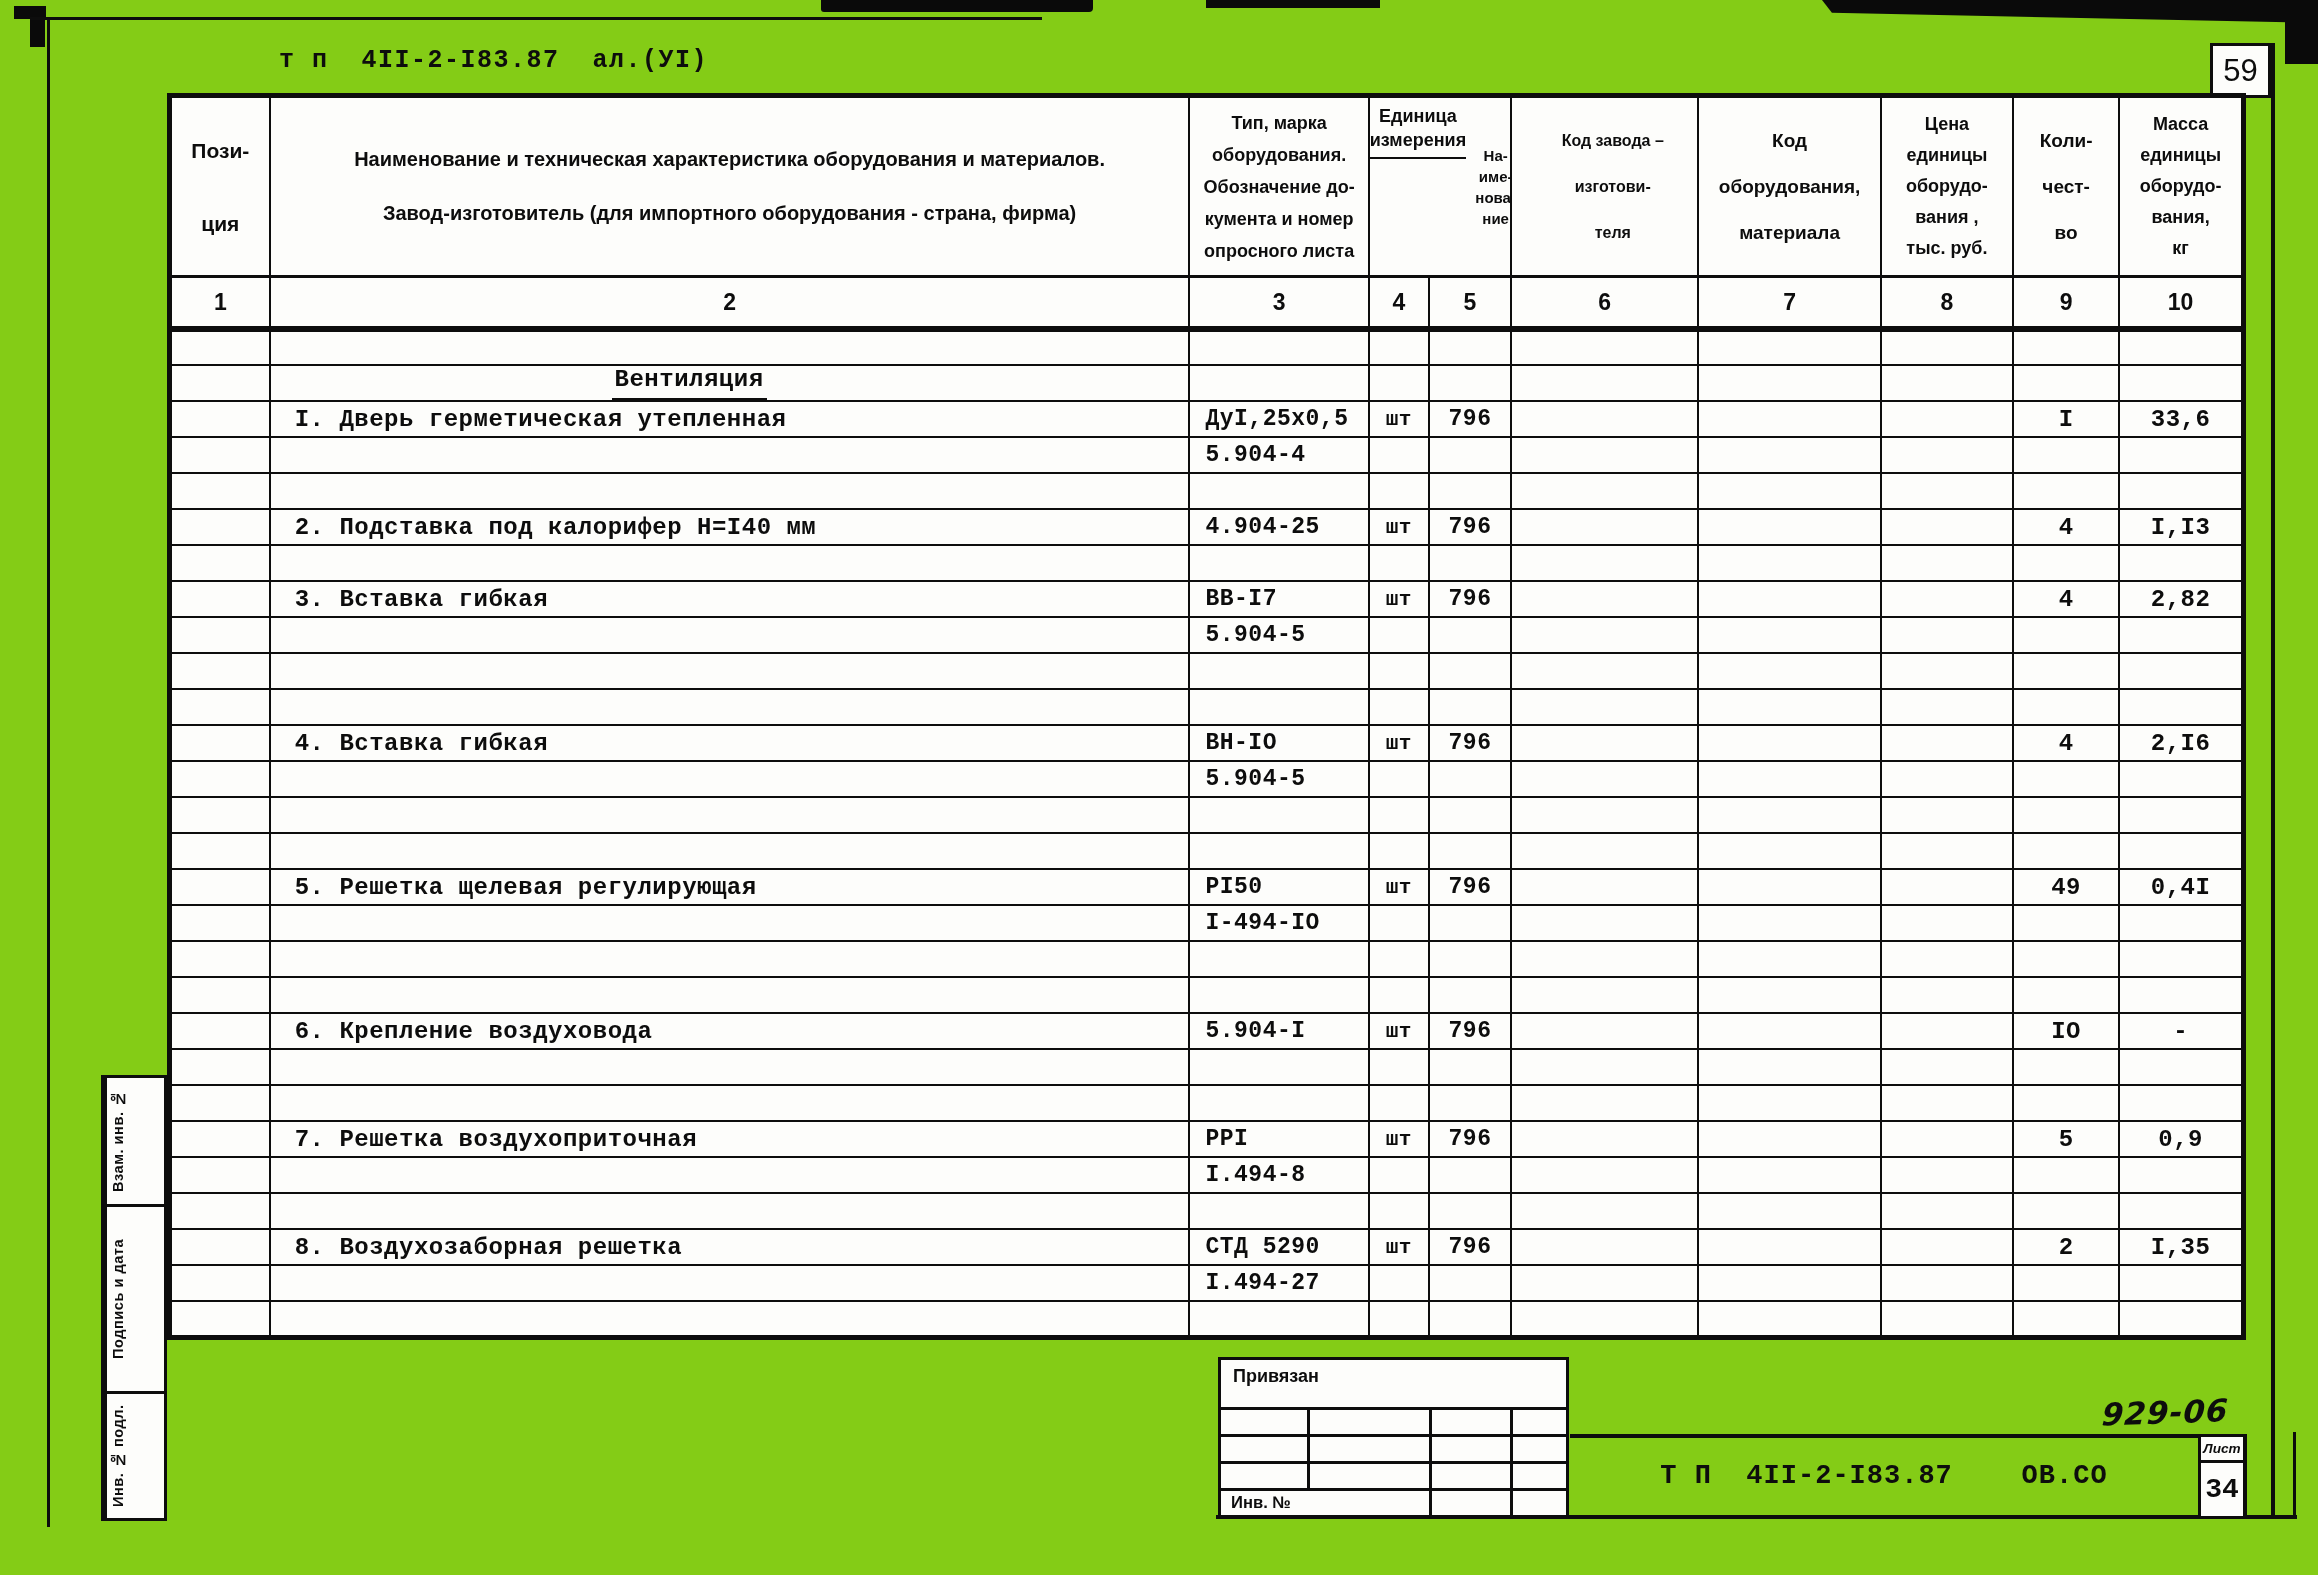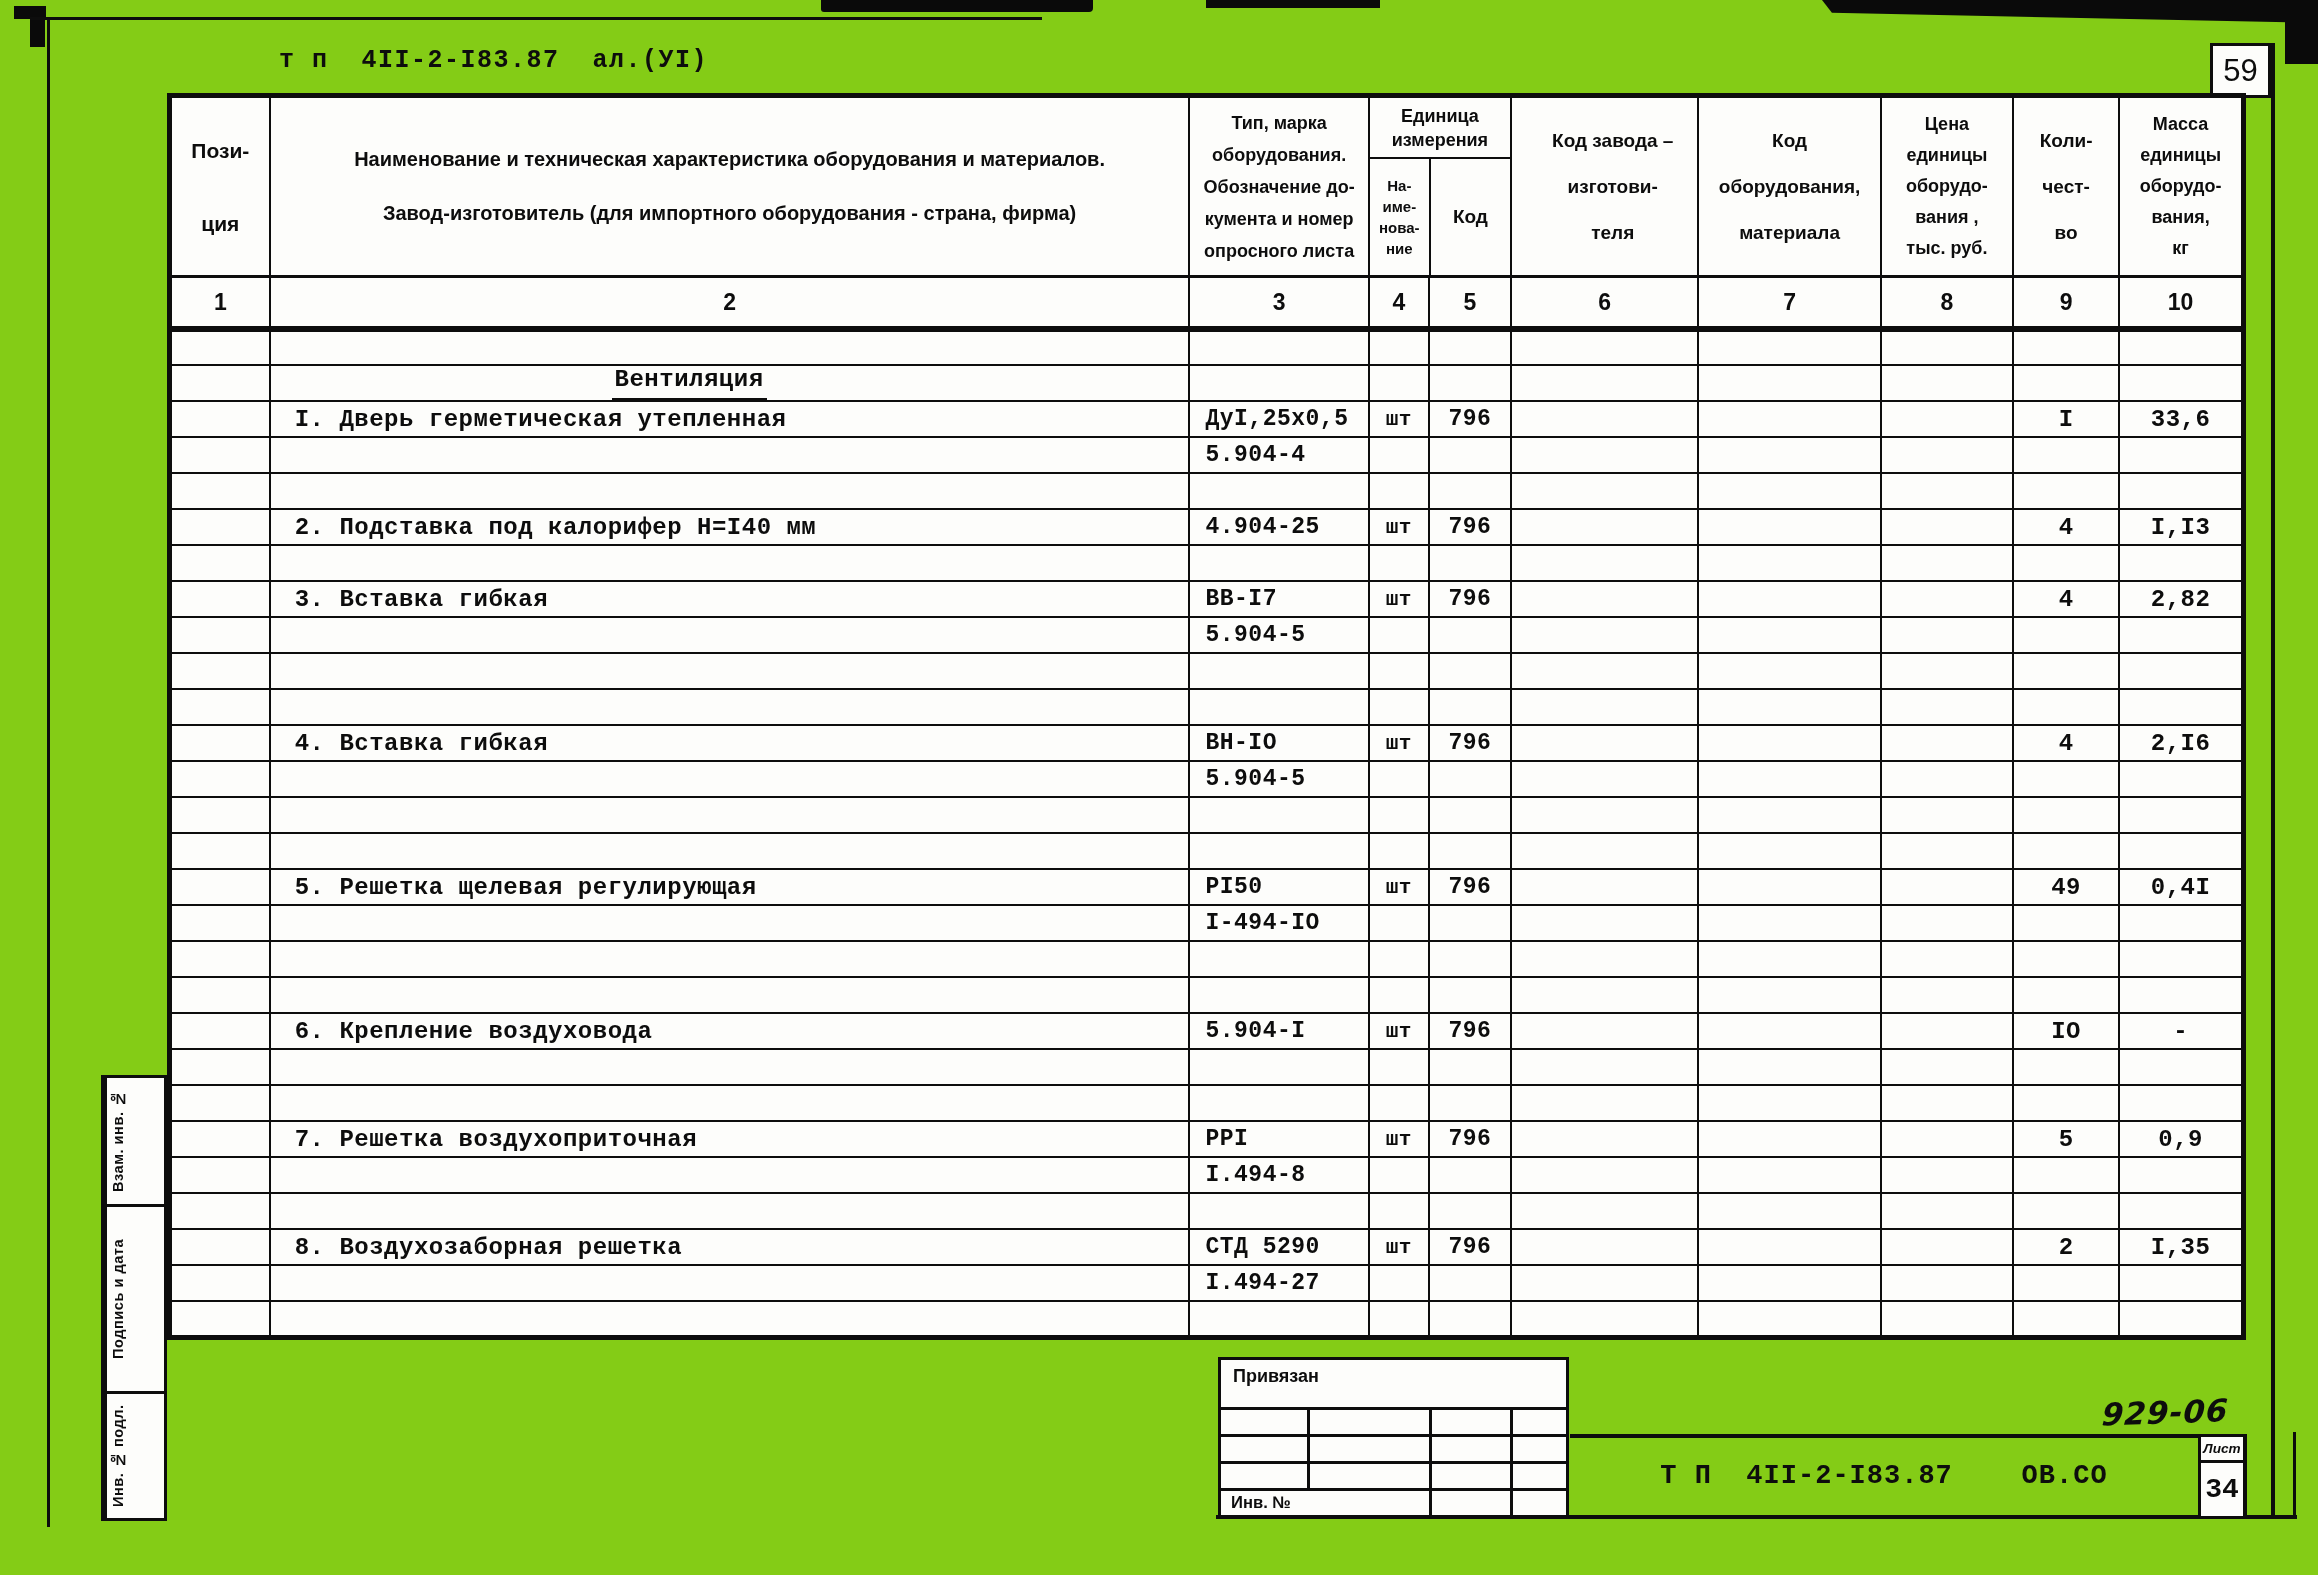--- a/index.html
+++ b/index.html
@@ -47,27 +47,27 @@
   }
   .spec thead tr.nums td{
     height:48px;font-weight:700;font-size:23px;
     border-bottom:6.5px solid #0d0d0d;
   }
   .hd-pos div{font-size:21px;line-height:73px;}
   .hd-name{padding:0 20px;}
   .hd-name div{font-size:20px;line-height:25px;}
   .hd-name div + div{margin-top:29px;}
   .hd-type div{font-size:18px;line-height:32px;}
-  .hd-factory div{font-size:19px;line-height:46px;padding-left:16px;}
+  .hd-factory div{font-size:16px;line-height:46px;padding-left:16px;}
   .hd-equip div{font-size:19px;line-height:46px;}
   .hd-price div{font-size:18px;line-height:31px;}
   .hd-qty div{font-size:19px;line-height:46px;}
   .hd-mass div{font-size:18px;line-height:31px;}
 
-  .unit-wrap{display:flex;flex-direction:column;height:177px;border-radius:11px;}
+  .unit-wrap{display:flex;height:177px;border-radius:11px;}
   .ug-top{
     height:59px;border-bottom:2.5px solid #0d0d0d;
     display:flex;flex-direction:column;justify-content:center;
   }
   .ug-top div{font-size:18px;line-height:24px;font-weight:700;}
   .ug-bot{flex:1;display:flex;}
   .ug-l{
     width:59px;border-right:2.5px solid #0d0d0d;
     display:flex;flex-direction:column;justify-content:center;
   }

